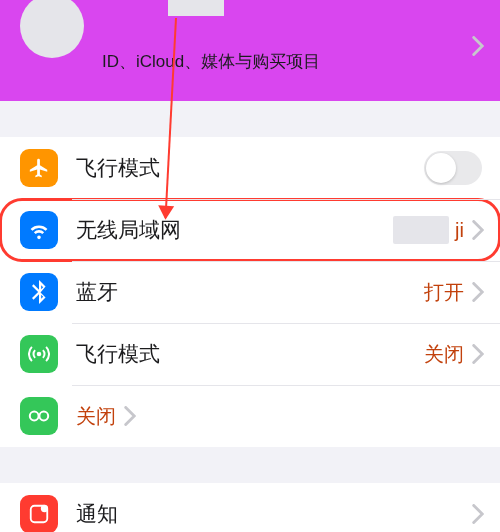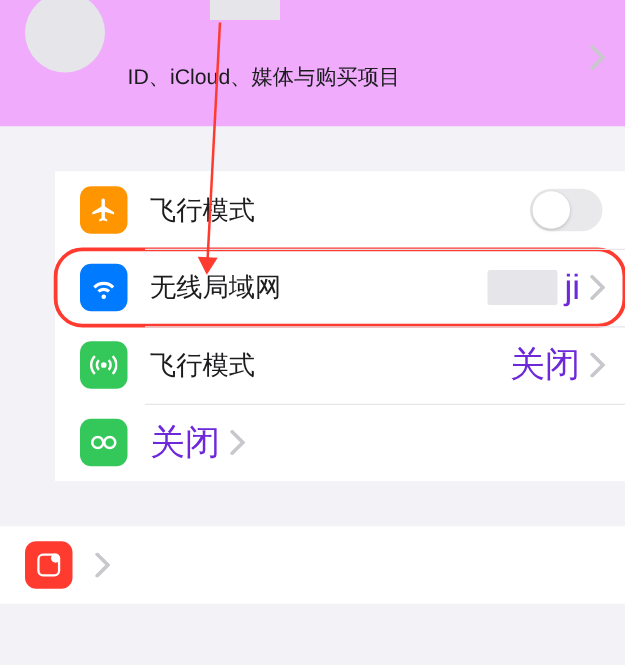--- a/index.html
+++ b/index.html
@@ -5,21 +5,21 @@
     * { margin: 0; padding: 0; box-sizing: border-box; }
     body {
       font-family: -apple-system, "PingFang SC", "Helvetica Neue", sans-serif;
       background: #f2f2f7;
       width: 500px;
       height: 532px;
       overflow: hidden;
       position: relative;
     }
     .profile-row {
-      background: #f0abfc;
+      background: #d946ef;
       padding: 18px 16px 28px 20px;
       display: flex;
       align-items: center;
       margin-bottom: 36px;
       position: relative;
     }
     .avatar {
       width: 64px; height: 64px; border-radius: 50%;
       background: #e5e5ea; margin-right: 18px;
       margin-top: -40px;
@@ -28,38 +28,38 @@
     .profile-sub {
       font-size: 17px; color: #1c1c1e; margin-top: 32px;
     }
     .name-blur {
       width: 56px; height: 24px; background: #e5e5ea;
       margin-left: 100px; margin-bottom: 6px; position:absolute; top:-8px; left:68px;
     }
     .chevron {
       color: #c7c7cc; flex-shrink: 0;
     }
-    .group { background: #fff; margin-left: 44px; }
+    .group { background: #fff; }
     .row {
       display: flex; align-items: center;
       padding: 12px 16px 12px 20px;
       min-height: 62px;
       position: relative;
     }
     .row + .row::before {
       content: ""; position: absolute; left: 72px; right: 0; top: 0;
       height: 1px; background: #e5e5ea;
     }
     .icon-box {
       width: 38px; height: 38px; border-radius: 9px;
       display: flex; align-items: center; justify-content: center;
       margin-right: 18px; flex-shrink: 0;
     }
     .lbl { font-size: 21px; color: #1c1c1e; flex: 1; }
-    .val { font-size: 28px; color: #6d28d9; margin-right: 8px; }
+    .val { font-size: 20px; color: #c2410c; margin-right: 8px; }
     .toggle {
       width: 58px; height: 34px; background: #e9e9eb;
       border-radius: 17px; position: relative; margin-right: 2px;
     }
     .toggle::after {
       content: ""; position: absolute; left: 2px; top: 2px;
       width: 30px; height: 30px; background: #fff; border-radius: 50%;
       box-shadow: 0 1px 3px rgba(0,0,0,.2);
     }
     .highlight {
@@ -120,20 +120,32 @@
         </svg>
     </div>
     <span class="lbl">无线局域网</span>
     <div class="wifi-blur"></div>
     <span class="val">ji</span>
     <svg class="chevron" width="12" height="20" viewBox="0 0 8 14">
         <path d="M1 1l6 6-6 6" stroke="#c7c7cc" stroke-width="2" fill="none" stroke-linecap="round"></path>
       </svg>
   </div>
 
+  <div class="row">
+    <div class="icon-box" style="background:#007aff">
+      <svg width="20" height="24" viewBox="0 0 14 22" fill="#fff">
+          <path d="M7 0v9L2 4 .6 5.4 6.2 11 .6 16.6 2 18l5-5v9l6-6-4.6-4.6L13 6zM9 4.8L10.8 6.6 9 8.4zm0 12.4v-3.6l1.8 1.8z"></path>
+        </svg>
+    </div>
+    <span class="lbl">蓝牙</span>
+    <span class="val">打开</span>
+    <svg class="chevron" width="12" height="20" viewBox="0 0 8 14">
+        <path d="M1 1l6 6-6 6" stroke="#c7c7cc" stroke-width="2" fill="none" stroke-linecap="round"></path>
+      </svg>
+  </div>
 
   <div class="row">
     <div class="icon-box" style="background:#34c759">
       <svg width="22" height="22" viewBox="0 0 24 24" fill="#fff">
           <circle cx="12" cy="12" r="2.5"></circle>
           <path d="M7 7a7 7 0 0 0 0 10l1.5-1.5a5 5 0 0 1 0-7zm10 0l-1.5 1.5a5 5 0 0 1 0 7L17 17a7 7 0 0 0 0-10zM3.5 3.5a12 12 0 0 0 0 17L5 19a10 10 0 0 1 0-14zm17 0L19 5a10 10 0 0 1 0 14l1.5 1.5a12 12 0 0 0 0-17z"></path>
         </svg>
     </div>
     <span class="lbl">飞行模式</span>
     <span class="val">关闭</span>
@@ -158,17 +170,18 @@
 </div>
 
 <div class="group2">
   <div class="row">
     <div class="icon-box" style="background:#ff3b30">
       <svg width="22" height="22" viewBox="0 0 24 24" fill="none" stroke="#fff" stroke-width="2">
           <rect x="3" y="3" width="18" height="18" rx="4"></rect>
           <circle cx="18" cy="6" r="4" fill="#fff" stroke="none"></circle>
         </svg>
     </div>
+    <span class="lbl">通知</span>
     <svg class="chevron" width="12" height="20" viewBox="0 0 8 14">
         <path d="M1 1l6 6-6 6" stroke="#c7c7cc" stroke-width="2" fill="none" stroke-linecap="round"></path>
       </svg>
   </div>
 </div>
 
 </body></html>

